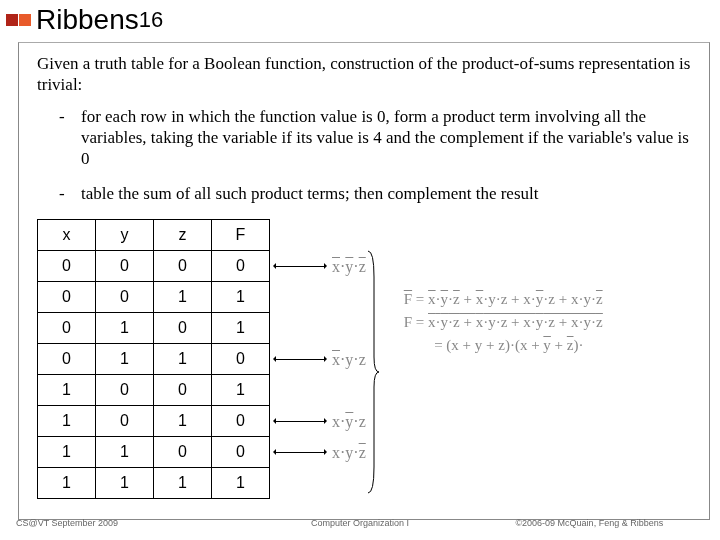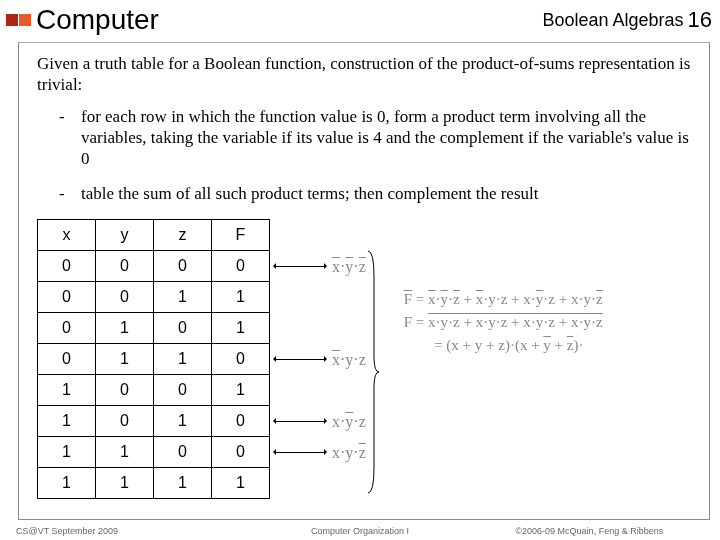--- a/index.html
+++ b/index.html
@@ -25,33 +25,32 @@
   .arrow { position: absolute; left: 4px; right: 4px; height: 1px; background: #000; }
   .arrow::after { content: ""; position: absolute; left: -4px; top: -3px; border: 3px solid transparent; border-right-color: #000; }
   .arrow::before { content: ""; position: absolute; right: -4px; top: -3px; border: 3px solid transparent; border-left-color: #000; }
   .brace { width: 14px; align-self: stretch; position: relative; margin-right: 6px; }
   .brace svg { position: absolute; top: 28px; height: 250px; width: 14px; }
   .terms { font-family: "Times New Roman", serif; font-size: 16px; color: #888; margin-left: 2px; }
   .terms .row { height: 31px; display: flex; align-items: center; white-space: nowrap; }
   .eqs { font-family: "Times New Roman", serif; font-size: 15px; color: #888; margin-left: 18px; margin-top: 72px; text-align: center; }
   .eqline { margin-bottom: 6px; white-space: nowrap; }
   .ov { text-decoration: overline; }
-  .footer { position: absolute; bottom: 4px; left: 0; right: 0; display: flex; font-family: Arial, sans-serif; font-size: 9px; color: #666; padding: 0 16px; }
+  .footer { position: absolute; bottom: 12px; left: 0; right: 0; display: flex; font-family: Arial, sans-serif; font-size: 9px; color: #666; padding: 0 16px; }
   .footer .fl { flex: 1; text-align: left; }
   .footer .fc { flex: 1; text-align: center; }
   .footer .fr { flex: 1; text-align: center; }
 </style>
 </head>
 <body>
 
 <div class="header">
   <span class="sq sq1"></span>
   <span class="sq sq2"></span>
-  <span class="title">Computer</span>
-  <span class="topic">Boolean Algebras</span>
+  <span class="title">Ribbens</span>
   <span class="pagenum">16</span>
 </div>
 
 <div class="content-box">
   <p class="intro">Given a truth table for a Boolean function, construction of the product-of-sums representation is trivial:</p>
   <div class="bullets">
     <div class="bullet">
       <span class="dash">-</span>
       <span class="btxt">for each row in which the function value is 0, form a product term involving all the variables, taking the variable if its value is 4 and the complement if the variable's value is 0</span>
     </div>

